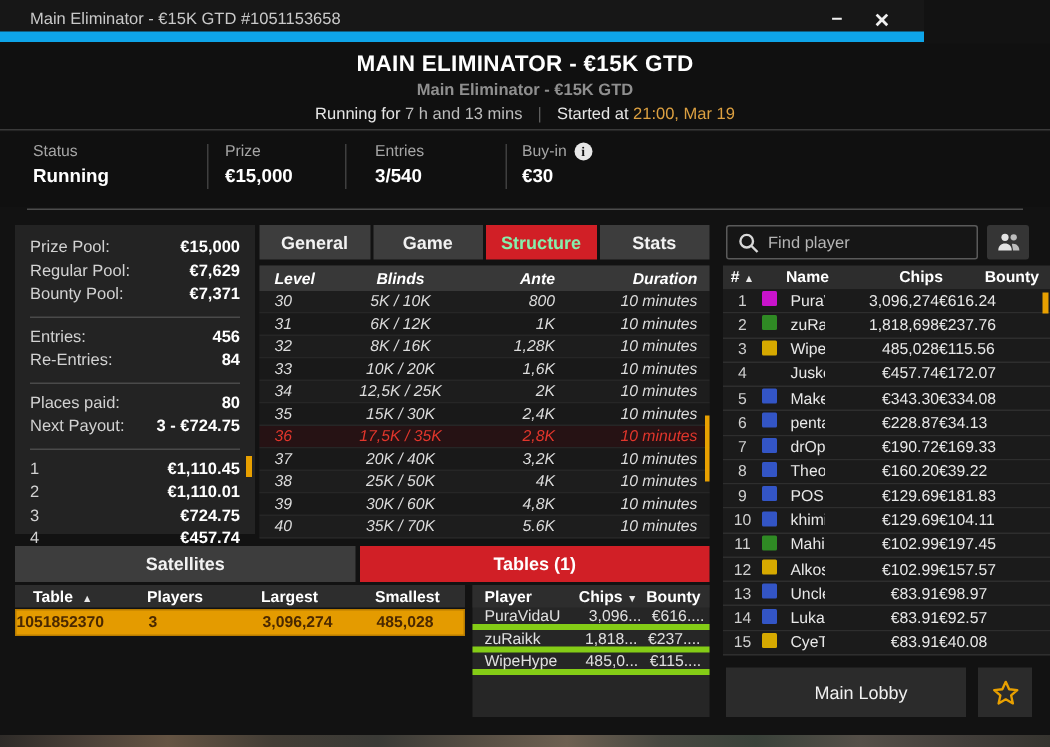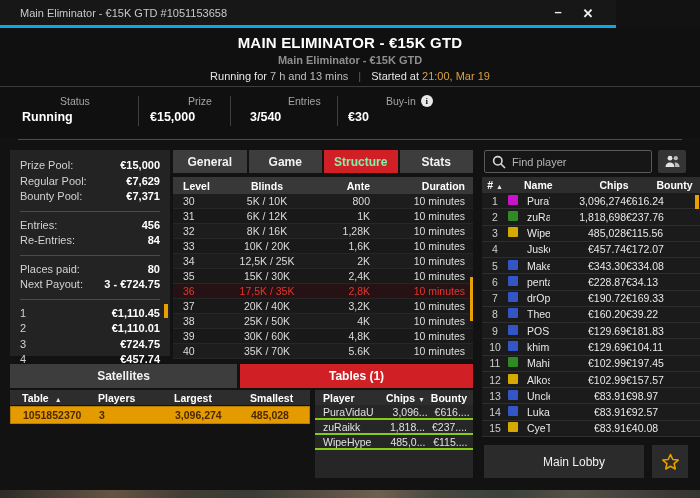--- a/index.html
+++ b/index.html
@@ -1,59 +1,59 @@
 <!DOCTYPE html>
 <html><head>
 <meta charset="utf-8">
 <style>
   * { margin:0; padding:0; box-sizing:border-box; }
   html,body { width:700px; height:498px; overflow:hidden; }
   body { background:#121212; font-family:"Liberation Sans", sans-serif; position:relative; color:#ddd; }
 
   
-  .titlebar { position:absolute; left:0; top:0; width:616px; height:28px; background:#171717; border-bottom:3px solid #0ea5e9; }
+  .titlebar { position:absolute; left:0; top:0; width:616px; height:28px; background:#171717; border-bottom:7px solid #0ea5e9; }
   .titlebar .wtitle { position:absolute; left:20px; top:7px; font-size:11px; color:#c9c9c9; }
   .winbtn { position:absolute; top:4px; width:24px; height:20px; text-align:center; color:#f0f0f0; cursor:pointer; }
   .btn-min { right:46px; font-size:13px; line-height:16px; font-weight:bold; }
   .btn-close { right:16px; font-size:13px; line-height:20px; font-weight:bold; }
 
   
   .header { position:absolute; left:0; top:29px; width:700px; height:58px; background:#101010; border-bottom:1px solid #3a3a3a; text-align:center; }
   .h-title { position:absolute; left:0; width:700px; top:5px; font-size:15px; font-weight:bold; color:#fff; letter-spacing:.2px; }
   .h-sub { position:absolute; left:0; width:700px; top:25px; font-size:11px; font-weight:bold; color:#8f8f8f; }
   .h-run { position:absolute; left:0; width:700px; top:41px; font-size:11px; color:#e6e6e6; }
   .h-run .dim { color:#bdbdbd; }
   .h-run .sep { color:#5e5e5e; margin:0 7px; }
   .h-run .date { color:#dca041; }
 
   
   .statusbar { position:absolute; left:0; top:88px; width:700px; height:50px; background:#101010; }
   .st-item { position:absolute; top:7px; }
-  .st-label { font-size:10.5px; color:#a5a5a5; display:flex; align-items:flex-start; gap:5px;margin-left:38px; }
+  .st-label { font-size:10.5px; color:#a5a5a5; display:flex; align-items:flex-start; gap:5px; }
   .st-value { font-size:12.5px; font-weight:bold; color:#fff; margin-top:3px; }
   .st-div { position:absolute; top:8px; width:1px; height:30px; background:#3f3f3f; }
   .info-i { display:inline-block; width:12px; height:12px; border-radius:50%; background:#e8e8e8; color:#141414; font-size:9px; font-weight:bold; text-align:center; line-height:12px; font-family:"Liberation Serif", serif; }
   .inset-div { position:absolute; left:18px; top:139px; width:664px; height:1px; background:#4c4c4c; }
 
   
   .prize-panel { position:absolute; left:10px; top:150px; width:160px; height:206px; background:#232323; padding:8px 10px; font-size:11px; }
   .pp-row { display:flex; justify-content:space-between; line-height:15.5px; }
   .pp-row .lbl { color:#d2d2d2; }
   .pp-row .val { color:#fff; font-weight:bold; }
   .pp-div { height:1px; background:#4a4a4a; margin:6px 0; }
   .prize-thumb { position:absolute; right:2px; top:154px; width:4px; height:14px; background:#e8a000; }
 
   
   .tabs { position:absolute; left:173px; top:150px; width:300px; height:23px; display:flex; gap:2px; }
   .tab { flex:1; background:#3d3d3d; color:#f2f2f2; font-size:12px; font-weight:bold; display:flex; align-items:center; justify-content:center; cursor:pointer; }
   .tab.active { background:#d11f26; color:#86efac; }
 
   
   .structure { position:absolute; left:173px; top:177px; width:300px; height:182px; background:#1b1b1b; }
-  .s-grid { display:grid; grid-template-columns:45px 98px 58px 1fr; align-items:center; }
+  .s-grid { display:grid; grid-template-columns:45px 98px 58px 1fr; align-items:center;font-style:italic; }
   .s-head { height:17px; background:#383838; font-size:10.5px; font-weight:bold; color:#fff; }
   .s-head .c1 { padding-left:10px; }
   .s-row { height:15px; font-size:10.5px; color:#dcdcdc; border-bottom:1px solid #262626; background:#1d1d1d; }
   .s-row:nth-child(even) { background:#191919; }
   .s-row .c1 { padding-left:10px; }
   .c2 { text-align:center; }
   .c3 { text-align:right; padding-right:4px; }
   .c4 { text-align:right; padding-right:8px; }
   .s-row.current { color:#e2362c; background:#261214; }
   .struct-thumb { position:absolute; right:0px; top:100px; width:3px; height:44px; background:#e8a000; }
@@ -81,30 +81,30 @@
   .players-thumb { position:absolute; right:1px; top:195px; width:4px; height:14px; background:#e8a000; }
 
   
   .btn-satellites { position:absolute; left:10px; top:364px; width:227px; height:24px; background:#3d3d3d; color:#f2f2f2; font-size:12px; font-weight:bold; display:flex; align-items:center; justify-content:center; cursor:pointer; }
   .btn-tables { position:absolute; left:240px; top:364px; width:233px; height:24px; background:#d11f26; color:#fff; font-size:12px; font-weight:bold; display:flex; align-items:center; justify-content:center; cursor:pointer; }
 
   .t-grid { display:grid; grid-template-columns:88px 76px 76px 1fr; align-items:center; }
   .tables-head { position:absolute; left:10px; top:390px; width:300px; height:15px; background:#2d2d2d; font-size:10.5px; font-weight:bold; color:#fff; }
   .tables-head .tc1 { padding-left:12px; }
   .tables-row { position:absolute; left:10px; top:406px; width:300px; height:18px; background:#e49b00; border:1px solid #b87c00; font-size:10.5px; font-weight:bold; color:#4a2800; cursor:pointer; }
-  .tables-row .tc1 { padding-left:12px; }
+  .tables-row .tc1 { }
 
   .mini-panel { position:absolute; left:315px; top:390px; width:158px; height:88px; background:#262626; }
   .m-grid { display:grid; grid-template-columns:1fr 54px 48px; align-items:center; }
   .mini-head { height:15px; background:#2d2d2d; font-size:10.5px; font-weight:bold; color:#fff; }
   .mc1 { padding-left:8px; }
   .mc2 { text-align:right; }
   .mc3 { text-align:right; padding-right:6px; }
   .sort-down { font-size:7px; color:#e8e8e8; margin-left:3px; }
-  .m-row { height:15px; font-size:10.5px; color:#e0e0e0; border-bottom:2px solid #84cc16; }
+  .m-row { height:15px; font-size:10.5px; color:#e0e0e0; border-bottom:4px solid #84cc16; }
 
   .main-lobby { position:absolute; left:484px; top:445px; width:160px; height:33px; background:#2b2b2b; color:#f0f0f0; font-size:12px; display:flex; align-items:center; justify-content:center; cursor:pointer;padding-left:20px; }
   .star-btn { position:absolute; left:652px; top:445px; width:36px; height:33px; background:#2b2b2b; display:flex; align-items:center; justify-content:center; cursor:pointer; }
 
   .bg-strip { position:absolute; left:0; top:490px; width:700px; height:8px;
     background:linear-gradient(90deg,#2e2b28 0%,#4a4038 8%,#655443 16%,#433d35 26%,#3a3a36 36%,#584f44 46%,#6d6051 54%,#474740 63%,#3a423a 72%,#554f48 82%,#423e3a 92%,#36342f 100%); }
 </style>
 </head>
 <body>
 

